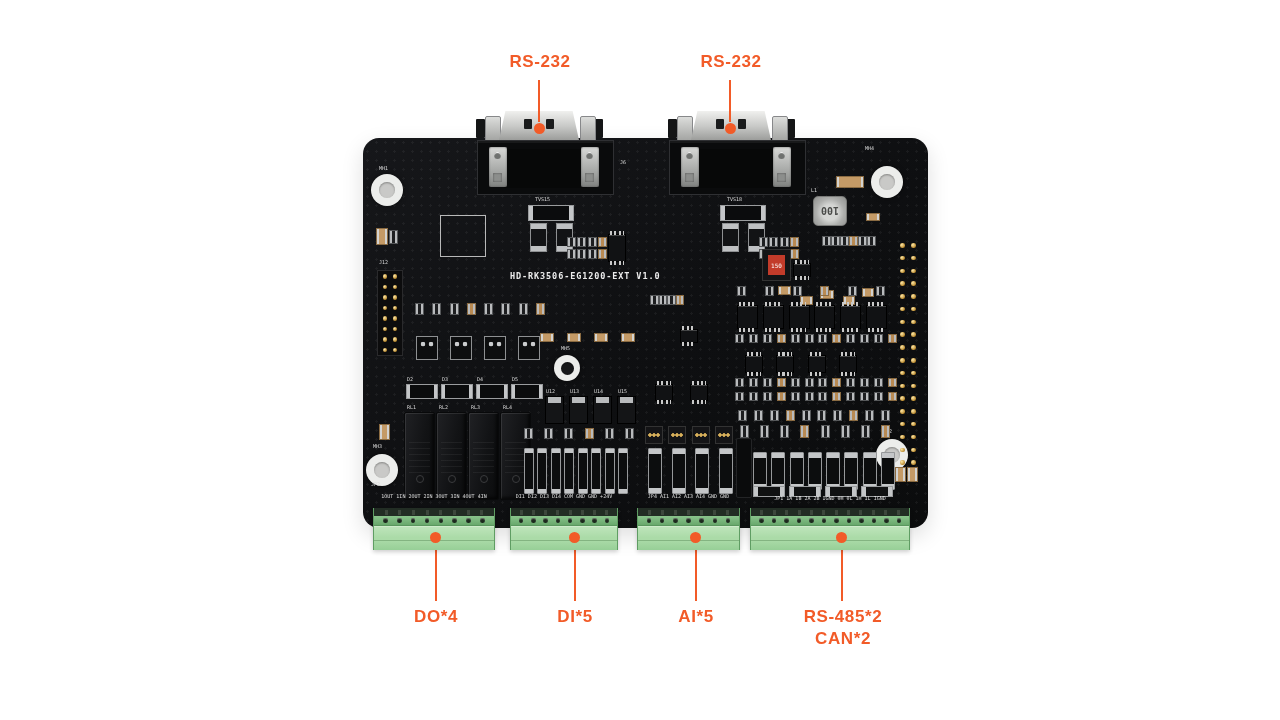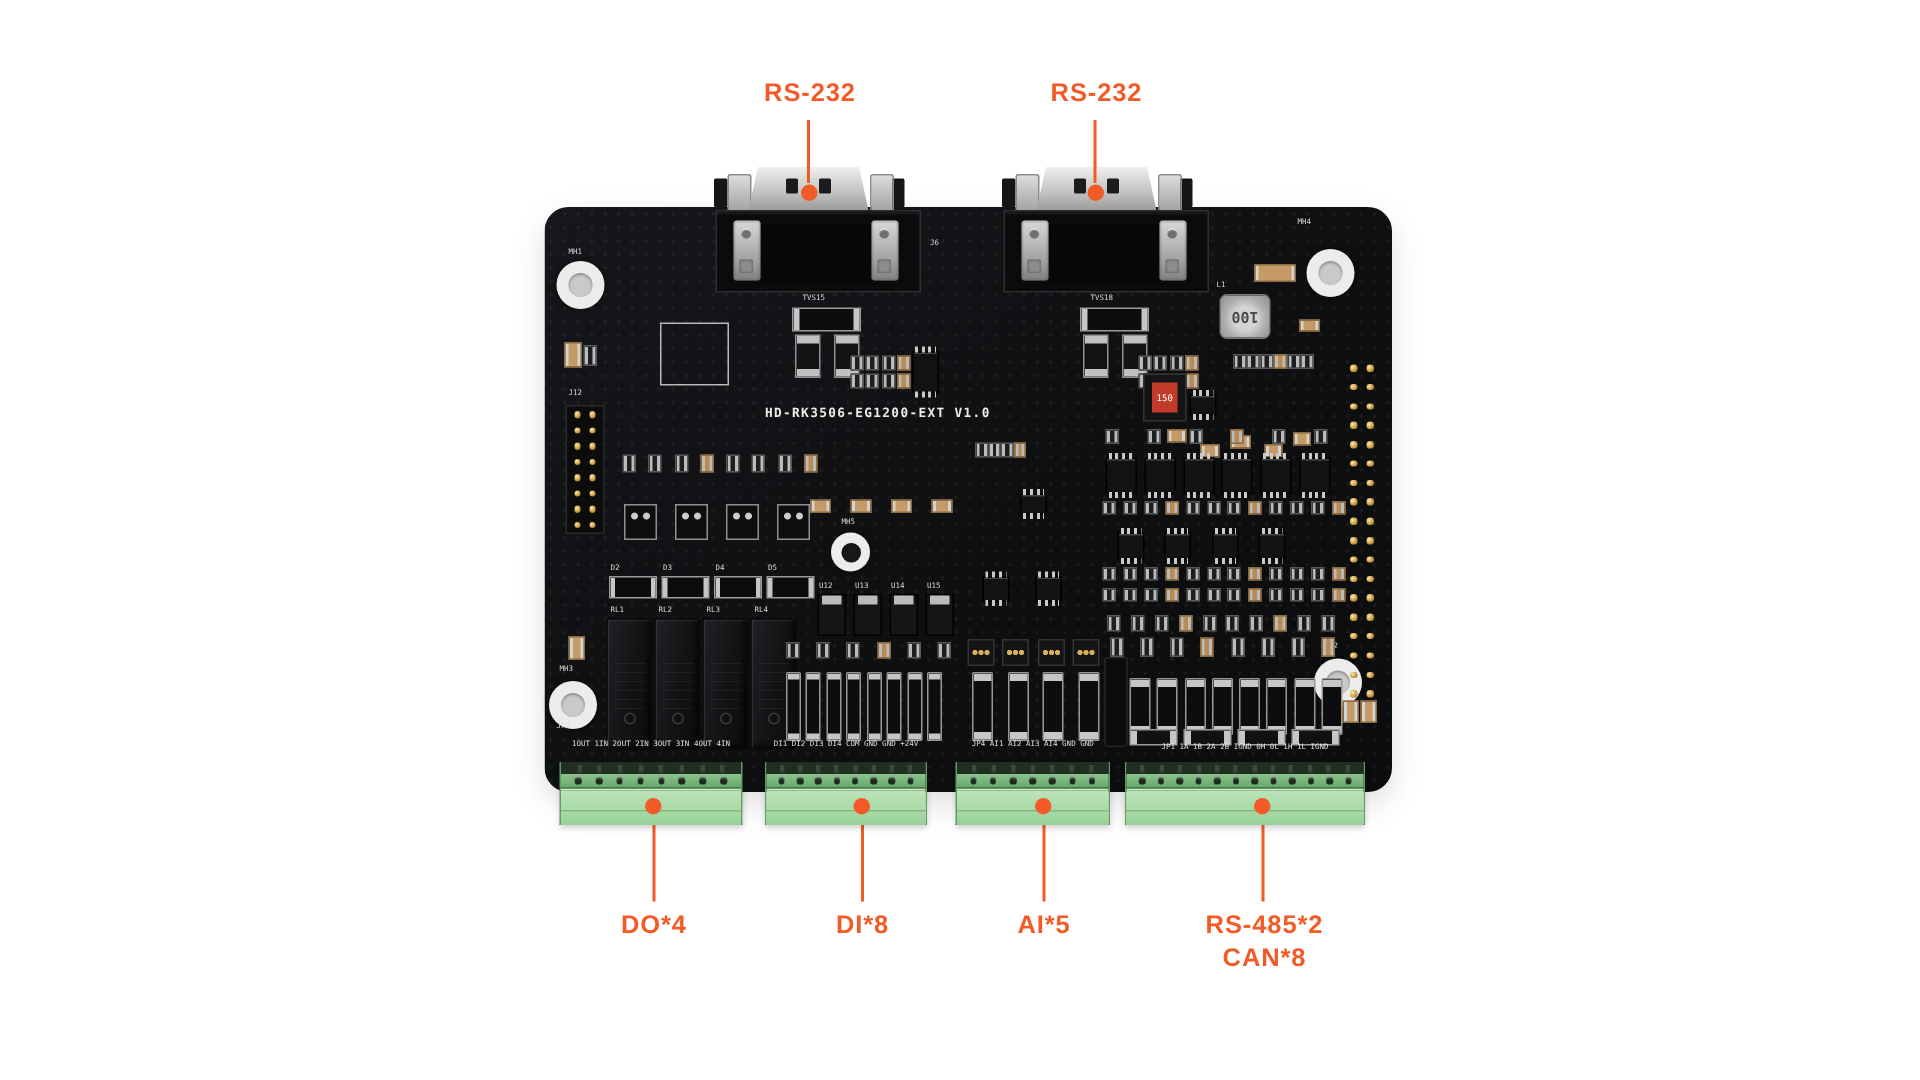--- a/index.html
+++ b/index.html
@@ -628,18 +628,18 @@
 
   <div class="cl-dot abs" style="left:430px;top:532px;"></div>
   <div class="cl-dot abs" style="left:569px;top:532px;"></div>
   <div class="cl-dot abs" style="left:690px;top:532px;"></div>
   <div class="cl-dot abs" style="left:836px;top:532px;"></div>
   <div class="cl-line abs" style="left:435px;top:546px;height:55px;"></div>
   <div class="cl-line abs" style="left:574px;top:546px;height:55px;"></div>
   <div class="cl-line abs" style="left:695px;top:546px;height:55px;"></div>
   <div class="cl-line abs" style="left:841px;top:546px;height:55px;"></div>
   <div class="callout abs" style="left:396px;top:608px;width:80px;">DO*4</div>
-  <div class="callout abs" style="left:535px;top:608px;width:80px;">DI*8</div>
+  <div class="callout abs" style="left:535px;top:608px;width:80px;">DI*5</div>
   <div class="callout abs" style="left:656px;top:608px;width:80px;">AI*5</div>
   <div class="callout abs" style="left:793px;top:608px;width:100px;">RS-485*2</div>
-  <div class="callout abs" style="left:793px;top:630px;width:100px;">CAN*8</div>
+  <div class="callout abs" style="left:793px;top:630px;width:100px;">CAN*2</div>
 
 </div>
 
 </body></html>

